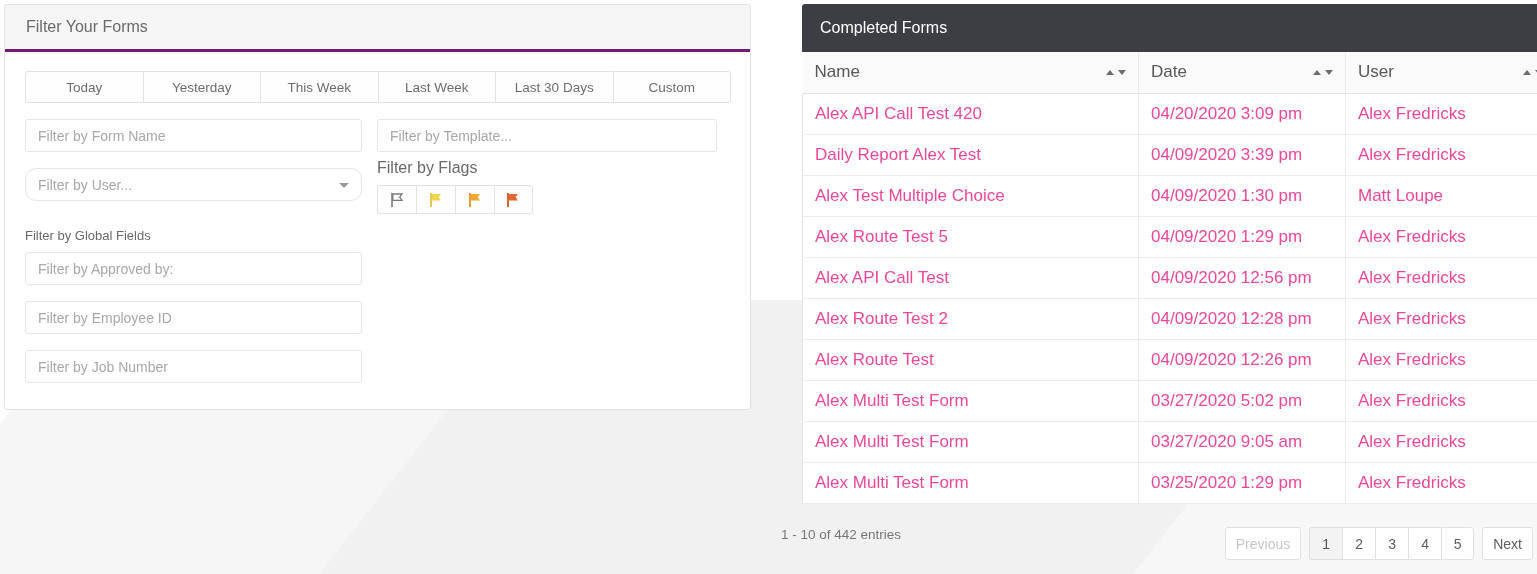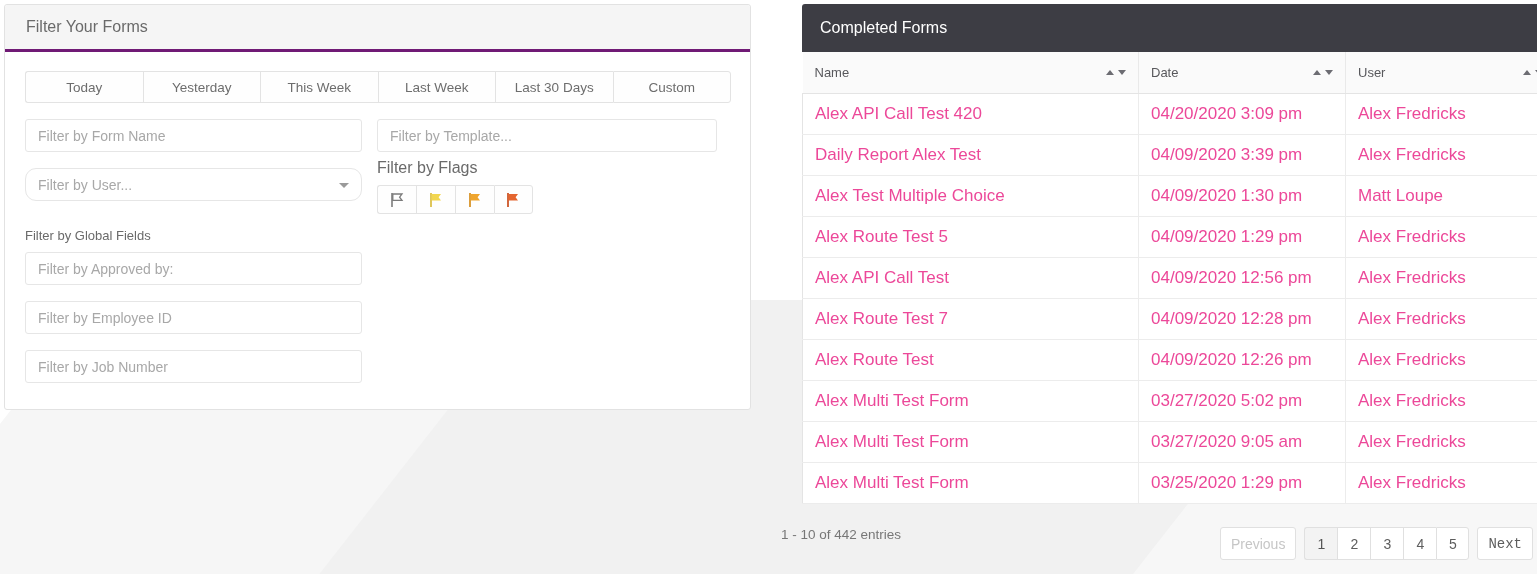--- a/index.html
+++ b/index.html
@@ -198,21 +198,21 @@
     border-collapse: collapse;
     background: #ffffff;
     table-layout: fixed;
   }
   table.forms-table thead th {
     height: 41px;
     background: #fafafa;
     border-bottom: 1px solid #e4e4e4;
     border-right: 1px solid #e9e9e9;
     font-weight: normal;
-    font-size: 13px;
+    font-size: 17px;
     color: #58585c;
     text-align: left;
     padding: 0 12px 0 12px;
     position: relative;
     cursor: pointer;
     vertical-align: middle;
   }
   table.forms-table thead th:last-child { border-right: none; }
   .th-inner { display: flex; align-items: center; justify-content: space-between; }
   .sorter { display: inline-flex; gap: 4px; align-items: center; }
@@ -268,21 +268,21 @@
     font-family: "Liberation Sans", sans-serif;
     font-size: 14px;
     display: flex;
     align-items: center;
     justify-content: center;
     cursor: pointer;
     padding: 0 10px;
     border-radius: 3px;
   }
   .pg-prev { color: #c6c6c6; margin-right: 8px; cursor: default; }
-  .pg-next { margin-left: 8px; font-family: Liberation Mono, monospace; }
+  .pg-next { margin-left: 8px; }
   .pg-nums { display: flex; }
   .pg-nums .pg-btn { border-radius: 0; border-right: none; min-width: 33px; padding: 0; }
   .pg-nums .pg-btn:first-child { border-radius: 3px 0 0 3px; }
   .pg-nums .pg-btn:last-child  { border-radius: 0 3px 3px 0; border-right: 1px solid #e0e0e0; }
   .pg-nums .pg-btn.active { background: #f3f3f3; color: #555; }
 </style>
 </head>
 <body>
 
 <div class="bg-layer">
@@ -432,21 +432,21 @@
           <td>Alex Route Test 5</td>
           <td>04/09/2020 1:29 pm</td>
           <td>Alex Fredricks</td>
         </tr>
         <tr>
           <td>Alex API Call Test</td>
           <td>04/09/2020 12:56 pm</td>
           <td>Alex Fredricks</td>
         </tr>
         <tr>
-          <td>Alex Route Test 7</td>
+          <td>Alex Route Test 2</td>
           <td>04/09/2020 12:28 pm</td>
           <td>Alex Fredricks</td>
         </tr>
         <tr>
           <td>Alex Route Test</td>
           <td>04/09/2020 12:26 pm</td>
           <td>Alex Fredricks</td>
         </tr>
         <tr>
           <td>Alex Multi Test Form</td>

